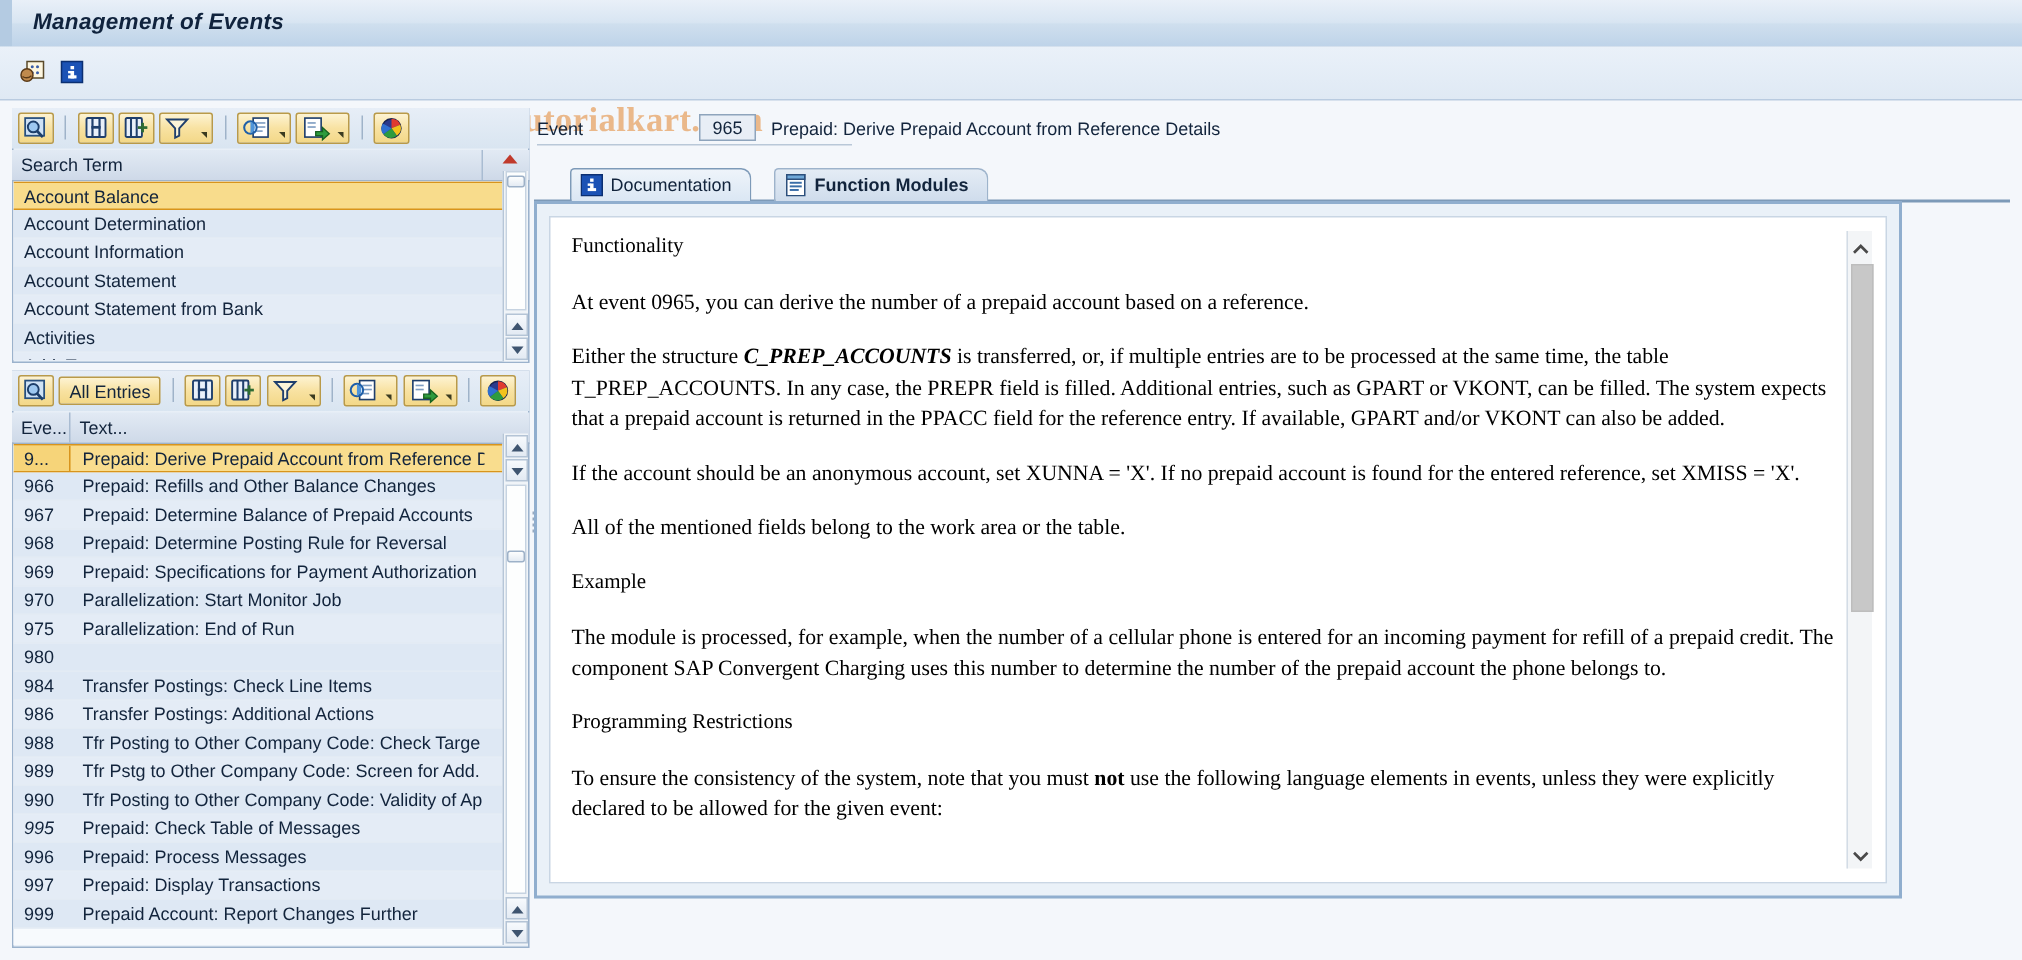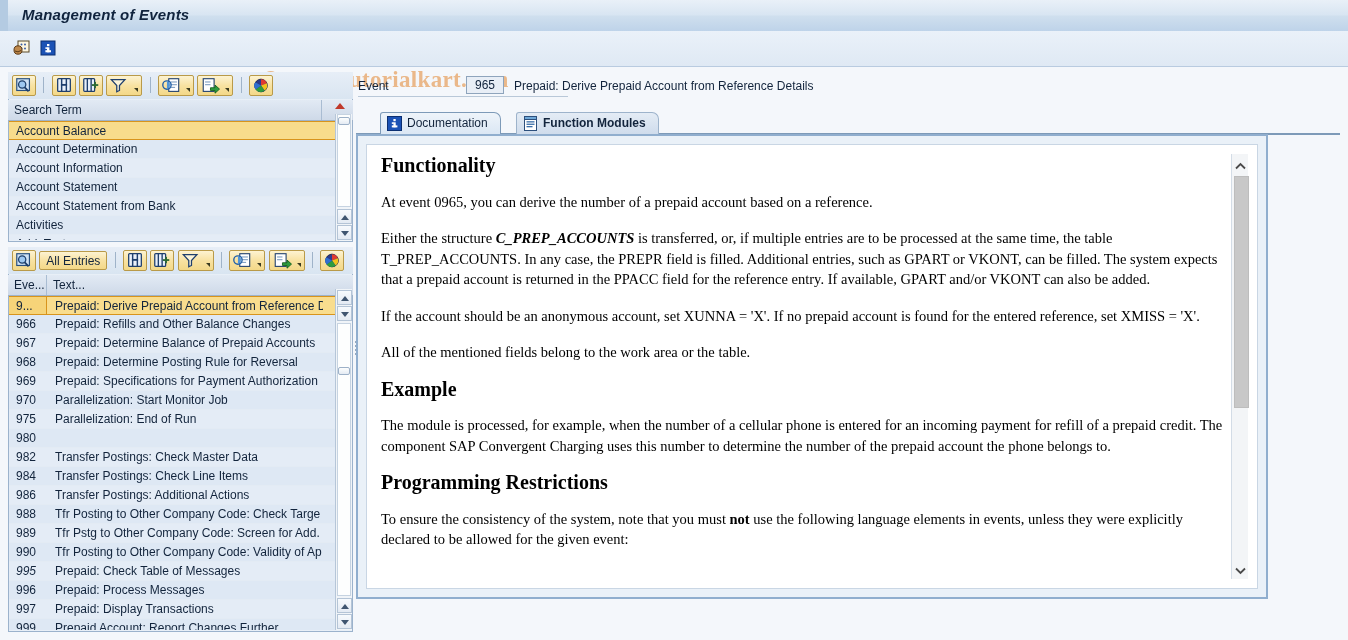--- a/index.html
+++ b/index.html
@@ -171,21 +171,21 @@
   }
   .docinner{
     position:absolute;left:8px;top:8px;right:8px;bottom:8px;
     background:#ffffff;border:1px solid #c9d6e4;box-sizing:border-box;overflow:hidden;
   }
   .doctext{
     position:absolute;left:14px;top:10px;right:34px;
     font-family:"Liberation Serif",serif;font-size:14.5px;color:#000;
     line-height:20.5px;
   }
-  .doctext h3{font-size:20px;margin:0 0 16px 0;font-weight:bold;}
+  .doctext h3{font-size:14px;margin:0 0 16px 0;font-weight:normal;}
   .doctext p{margin:0 0 16px 0;}
   .doctext .mono-b{font-weight:bold;font-style:italic;}
 
   .docsb{
     position:absolute;right:9px;top:9px;width:17px;bottom:9px;
     background:#f3f5f7;border-left:1px solid #d3dce6;box-sizing:border-box;
   }
   .docsb .dthumb{
     position:absolute;left:2px;top:22px;width:13px;height:230px;
     background:#c8c8c8;border:1px solid #bdbdbd;
@@ -447,24 +447,20 @@
         <span class="c1" style="width:38px;">970</span>
         <span class="c2" style="left:40px;width:274px;">Parallelization: Start Monitor Job</span>
       </div>
       <div class="row alt">
         <span class="c1" style="width:38px;">975</span>
         <span class="c2" style="left:40px;width:274px;">Parallelization: End of Run</span>
       </div>
       <div class="row plain">
         <span class="c1" style="width:38px;">980</span>
         <span class="c2" style="left:40px;width:274px;margin-top:24px;">Transfer Postings: Check Entries</span>
-      </div>
-      <div class="row alt">
-        <span class="c1" style="width:38px;">982</span>
-        <span class="c2" style="left:40px;width:274px;">Transfer Postings: Check Master Data</span>
       </div>
       <div class="row plain">
         <span class="c1" style="width:38px;">984</span>
         <span class="c2" style="left:40px;width:274px;">Transfer Postings: Check Line Items</span>
       </div>
       <div class="row alt">
         <span class="c1" style="width:38px;">986</span>
         <span class="c2" style="left:40px;width:274px;">Transfer Postings: Additional Actions</span>
       </div>
       <div class="row plain">

